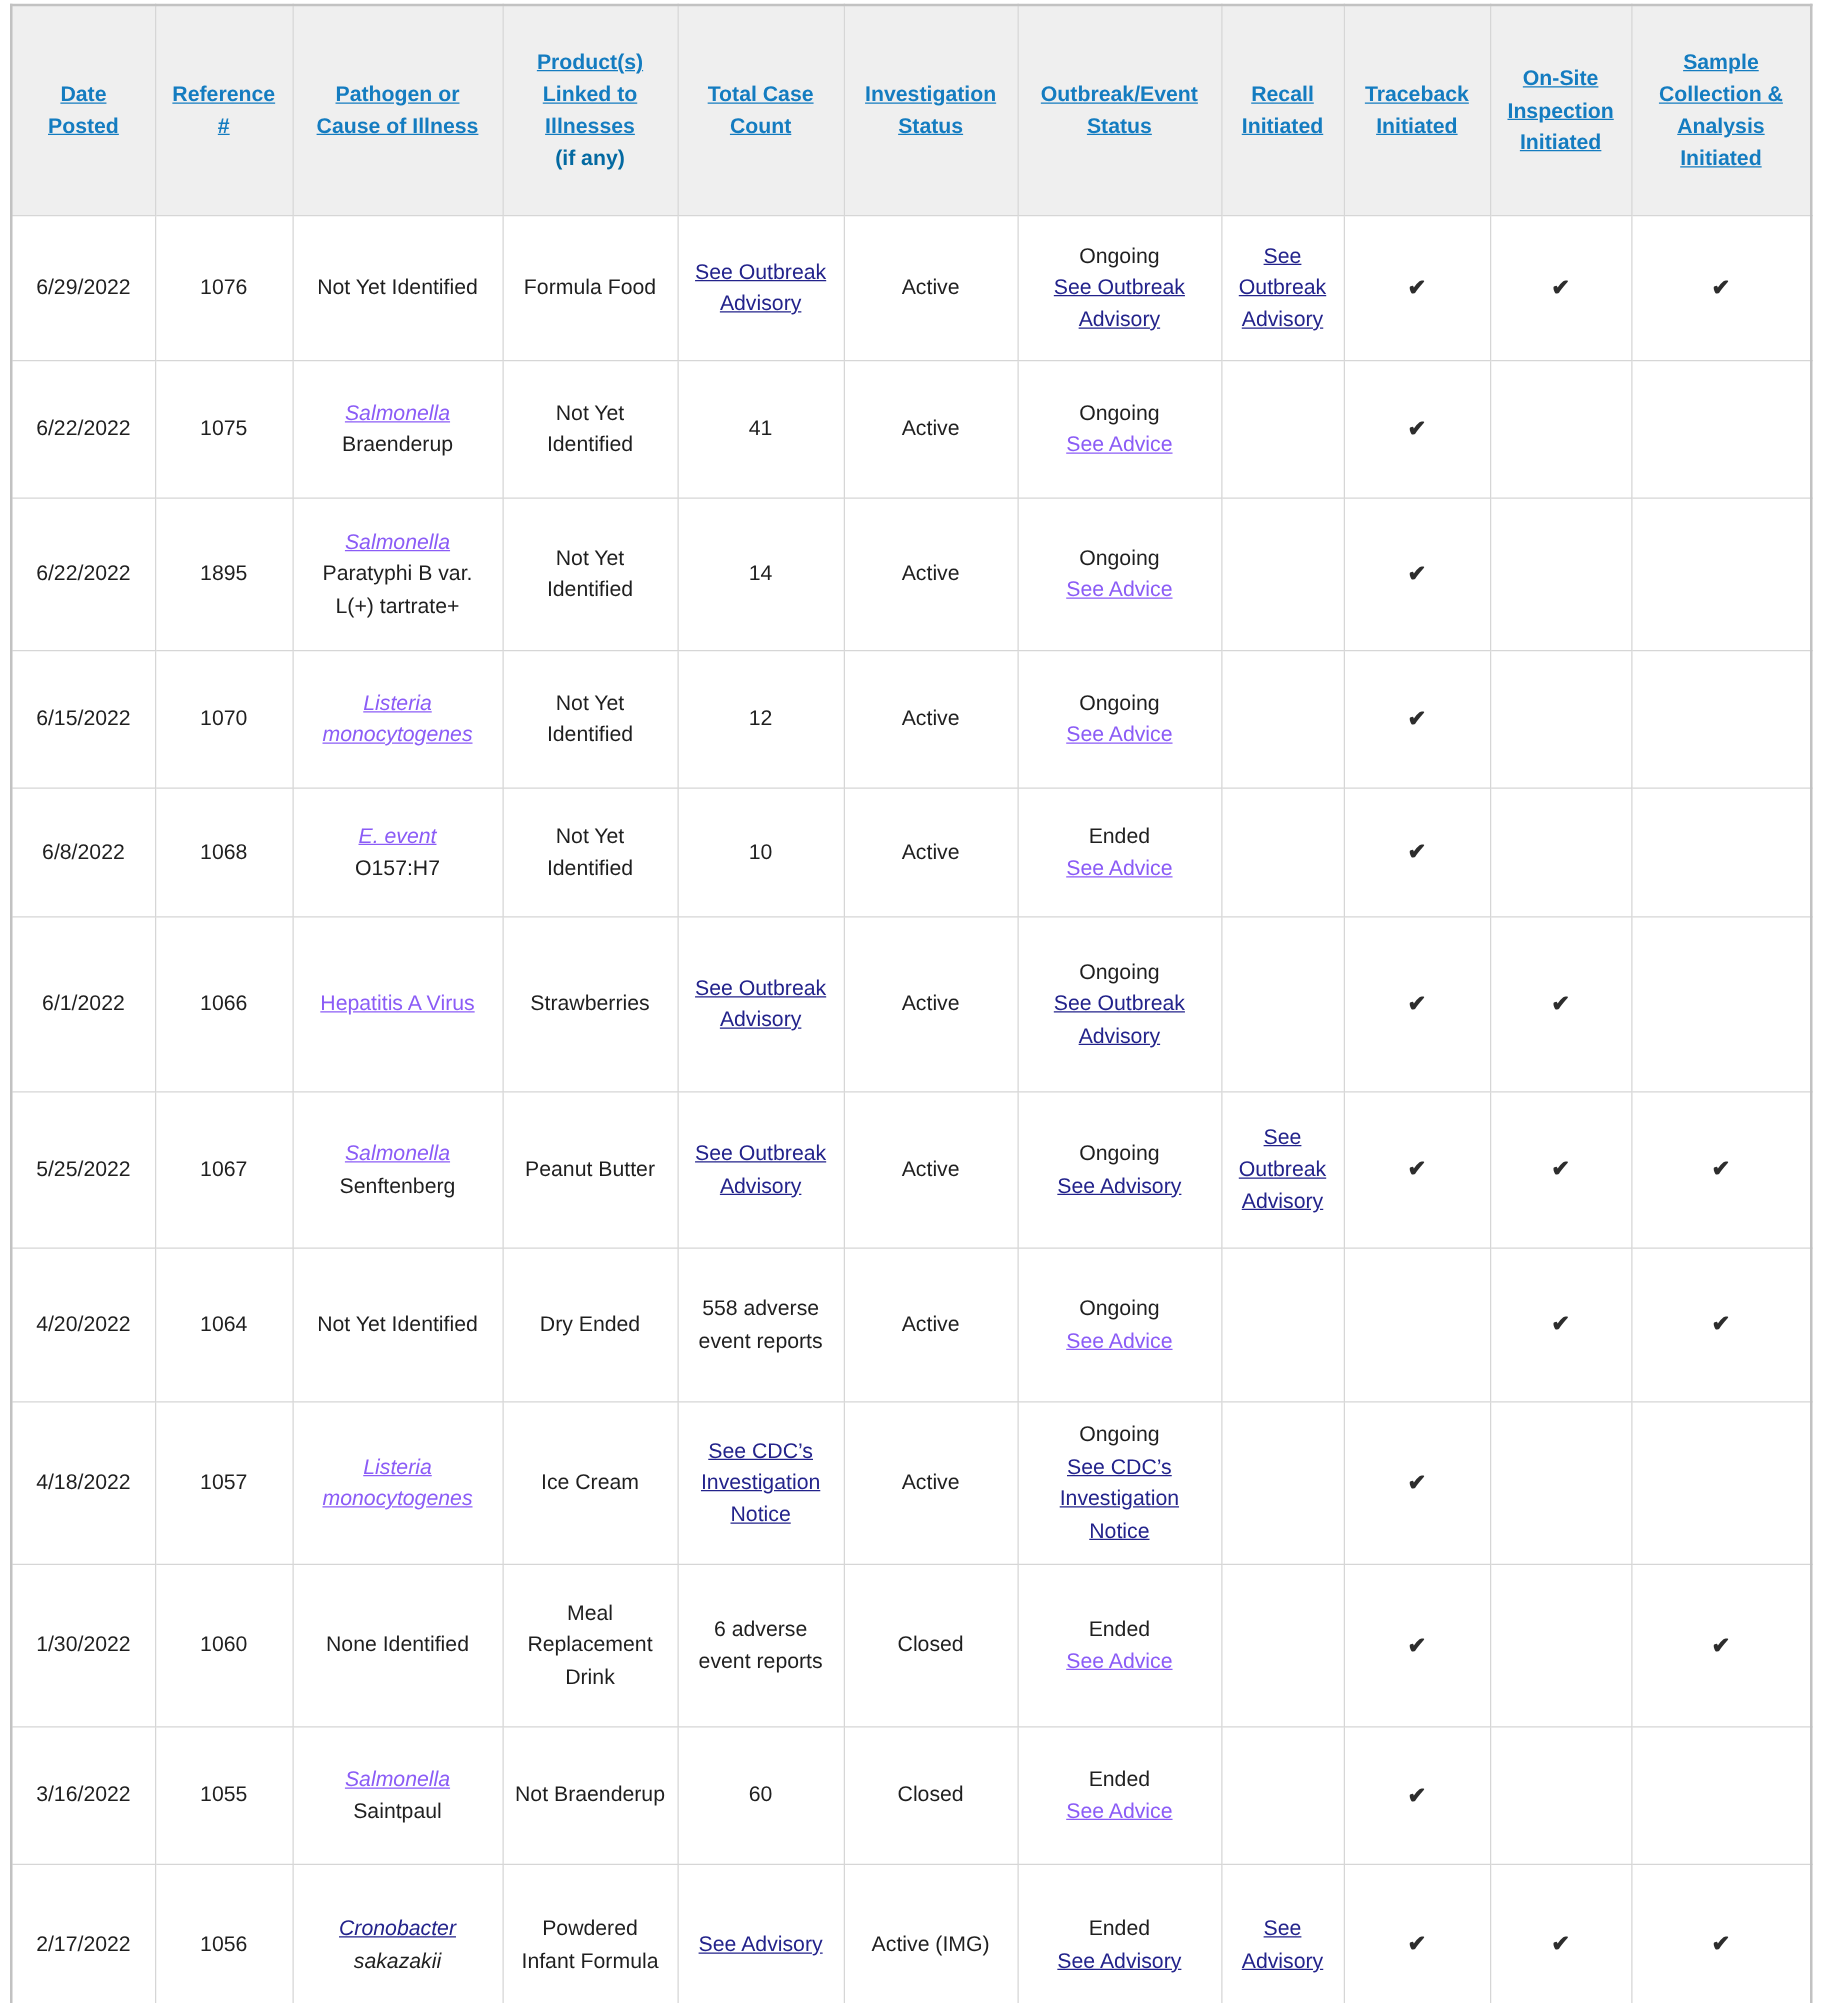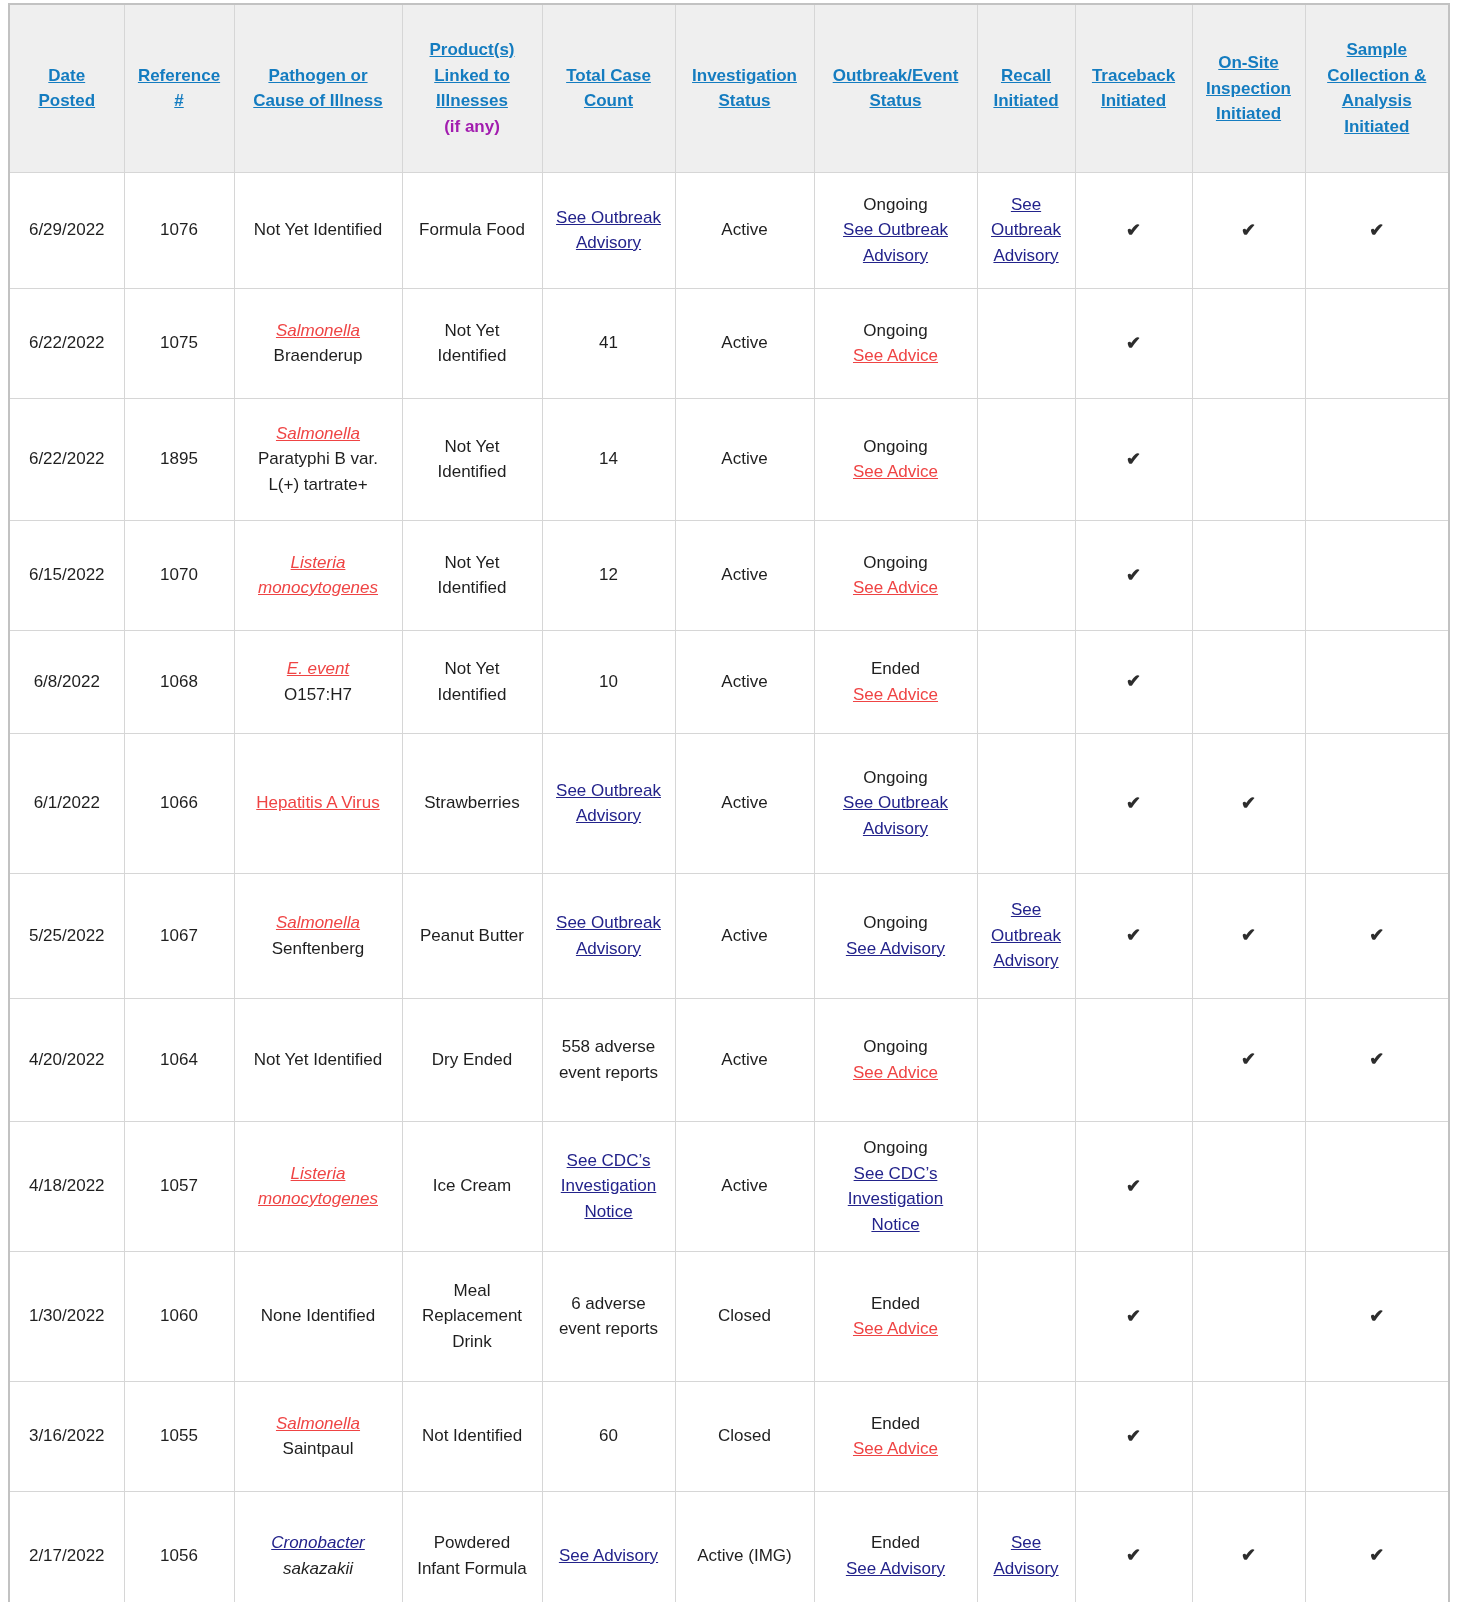--- a/index.html
+++ b/index.html
@@ -6,22 +6,22 @@
   .page{width:1470px;}
   table{border-collapse:collapse;table-layout:fixed;width:1440px;margin:3px 0 0 8px;
         border:2px solid #c2c2c2;font-size:17px;color:#1f1f1f;}
   th,td{border:1px solid #d6d6d6;text-align:center;vertical-align:middle;
         padding:10px 8px;line-height:1.5;overflow-wrap:break-word;}
   thead tr{height:168px;background:#efefef;}
   a{cursor:pointer;text-decoration:underline;}
   a:empty{display:none;}
   .blk{display:block;}
   .hl{color:#147cc0;font-weight:700;}
-  .hsuffix{display:block;color:#a21caf;font-weight:700;}
-  .bl{color:#ef4444;}
+  .hsuffix{display:block;color:#0369a1;font-weight:700;}
+  .bl{color:#8b5cf6;}
   .nv{color:#23238b;}
   .it{font-style:italic;}
   .ck{color:#2d2d2d;font-size:18px;font-weight:700;}
   .rh1{height:116px}.rh2{height:110px}.rh3{height:122px}.rh4{height:110px}
   .rh5{height:103px}.rh6{height:140px}.rh7{height:125px}.rh8{height:123px}
   .rh9{height:130px}.rh10{height:130px}.rh11{height:110px}.rh12{height:130px}
 </style>
 </head>
 <body>
 
@@ -236,21 +236,21 @@
       <td></td>
       <td><span class="ck">✔</span></td>
       <td><span class="ck"></span></td>
       <td><span class="ck">✔</span></td>
     </tr>
 
     <tr class="rh11">
       <td>3/16/2022</td>
       <td>1055</td>
       <td><a class="bl it blk">Salmonella</a><span>Saintpaul</span></td>
-      <td>Not Identified</td>
+      <td>Not Braenderup</td>
       <td><span>60</span></td>
       <td>Closed</td>
       <td>
             <span class="blk">Ended</span>
             <a class="bl blk">See Advice</a>
           </td>
       <td></td>
       <td><span class="ck">✔</span></td>
       <td><span class="ck"></span></td>
       <td><span class="ck"></span></td>

